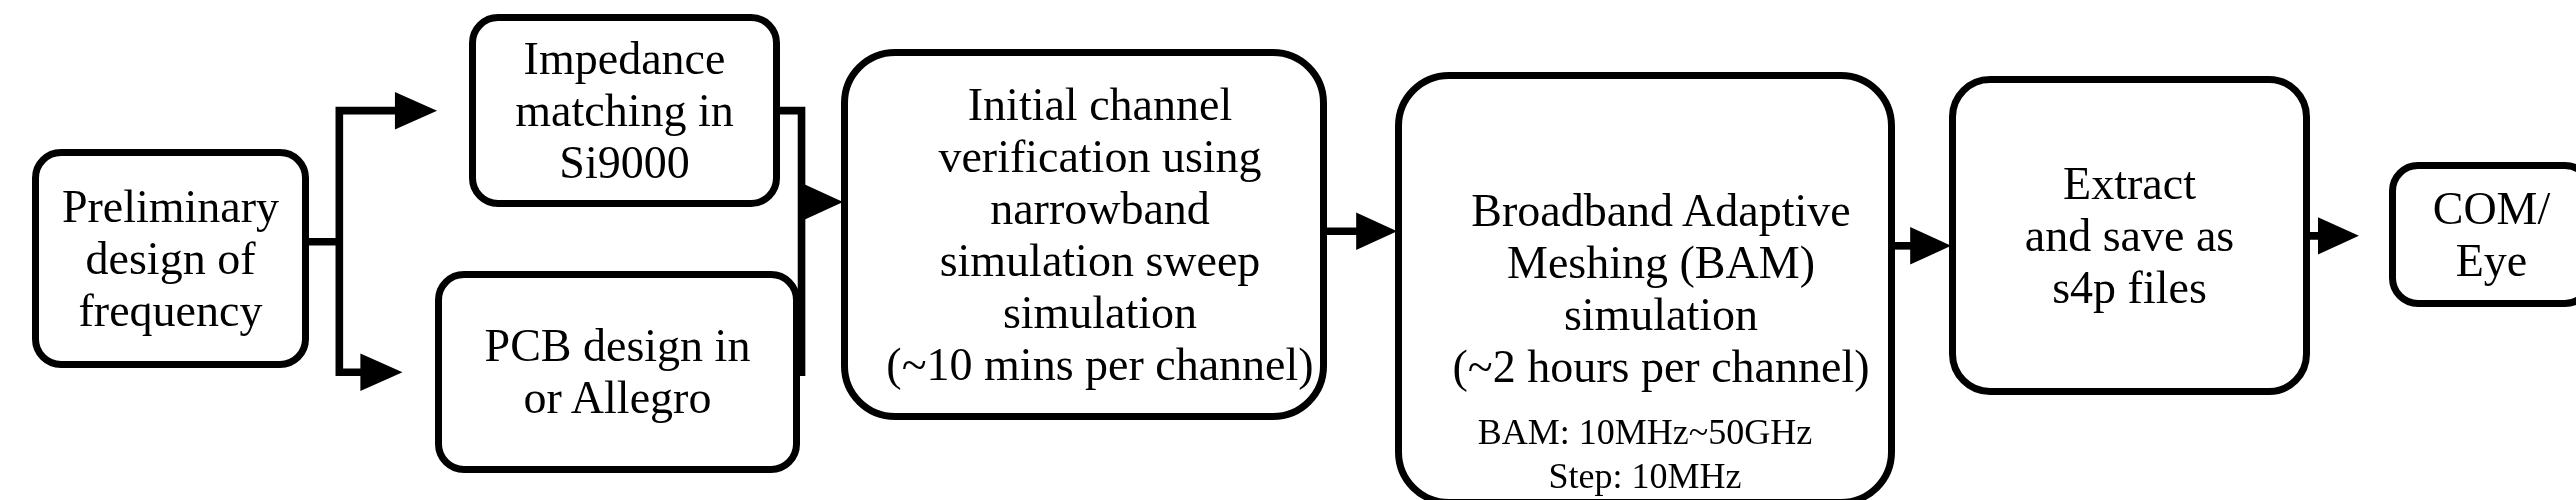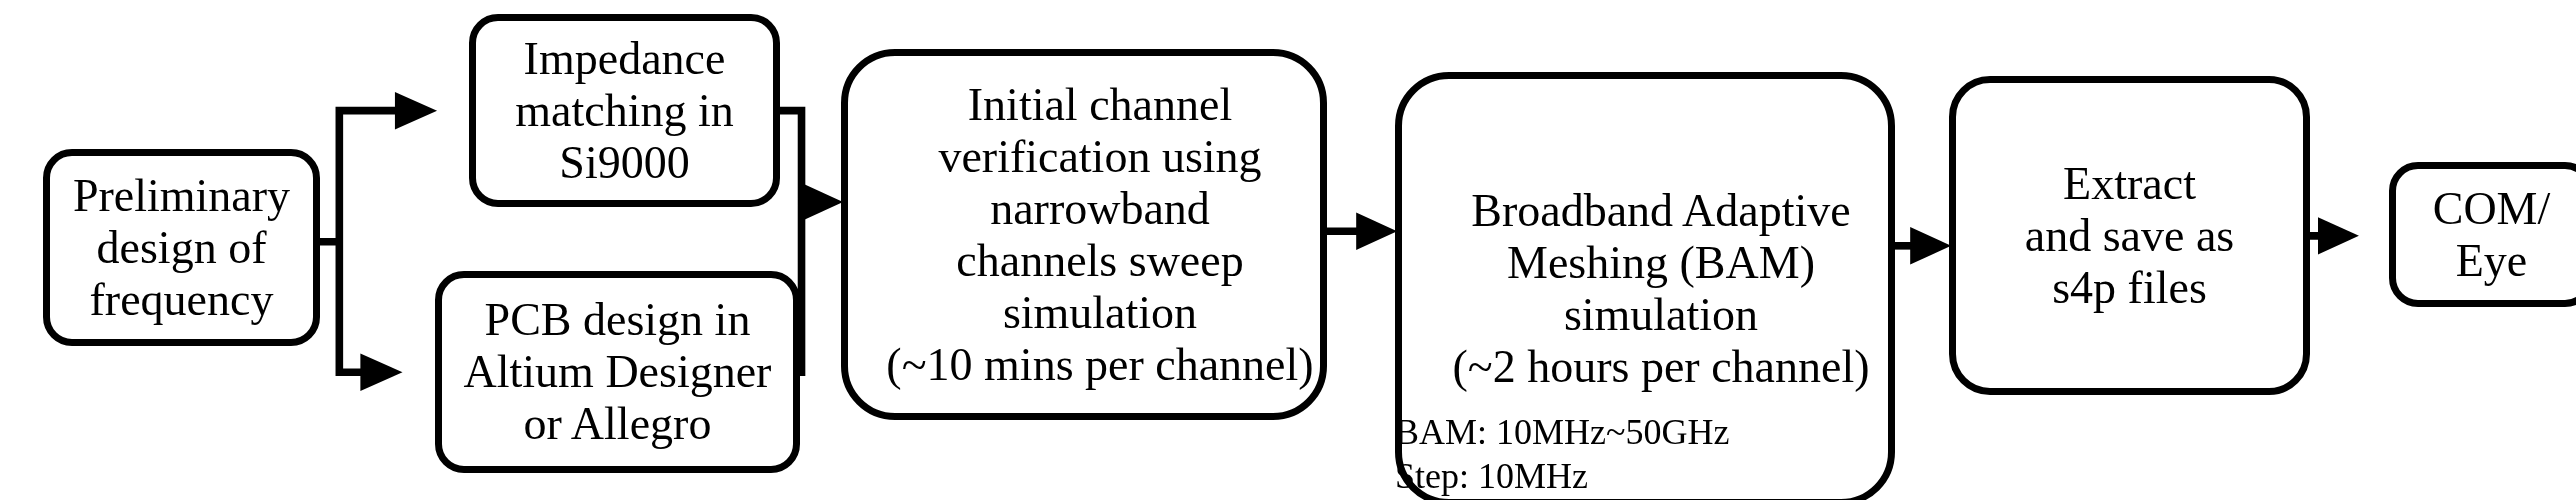--- a/index.html
+++ b/index.html
@@ -25,20 +25,21 @@
     text-align:center;
     font-size:46px; line-height:52px;
     white-space:nowrap;
   }
   .r-sm { border-radius:29px;margin-left:32px; }
   .r-md { border-radius:41px; }
   .r-lg { border-radius:54px;padding-left:32px; }
   .caption {
     position:absolute;
     left:1395px; top:410px; width:500px;
+    text-align:center;
     font-size:36px; line-height:44px;
     white-space:nowrap;
   }
 </style>
 </head>
 <body>
 
 <div id="canvas">
 
   <svg id="connector-svg" width="2576" height="501" viewBox="0 0 4403 856">
@@ -63,43 +64,42 @@
       <path class="cl" d="M3234 420 H3265"></path>
       <polygon class="ah" points="3265,388 3335,420 3265,452"></polygon>
     </g>
 
     <g>
       <path class="cl" d="M3864 403 H3962"></path>
       <polygon class="ah" points="3962,371 4032,403 3962,435"></polygon>
     </g>
   </svg>
 
-  <div class="box r-sm" style="left:11px;top:149px;width:277px;height:197px">
+  <div class="box r-sm" style="left:0;top:149px;width:277px;height:219px">
     <div>Preliminary</div>
     <div>design of</div>
     <div>frequency</div>
   </div>
 
   <div class="box r-sm" style="left:437px;top:14px;width:311px;height:193px">
     <div>Impedance</div>
     <div>matching in</div>
     <div>Si9000</div>
   </div>
 
   <div class="box r-sm" style="left:403px;top:271px;width:365px;height:202px">
     <div>PCB design in</div>
-    <div>Altium Designer</div>
     <div>or Allegro</div>
   </div>
 
   <div class="box r-lg" style="left:841px;top:49px;width:486px;height:371px">
     <div>Initial channel</div>
     <div>verification using</div>
     <div>narrowband</div>
-    <div>channels sweep</div>
+    <div>simulation sweep</div>
     <div>simulation</div>
     <div>(~10 mins per channel)</div>
   </div>
 
   <div class="box r-lg" style="left:1395px;top:72px;width:500px;height:434px">
     <div>Broadband Adaptive</div>
     <div>Meshing (BAM)</div>
     <div>simulation</div>
     <div>(~2 hours per channel)</div>
   </div>

